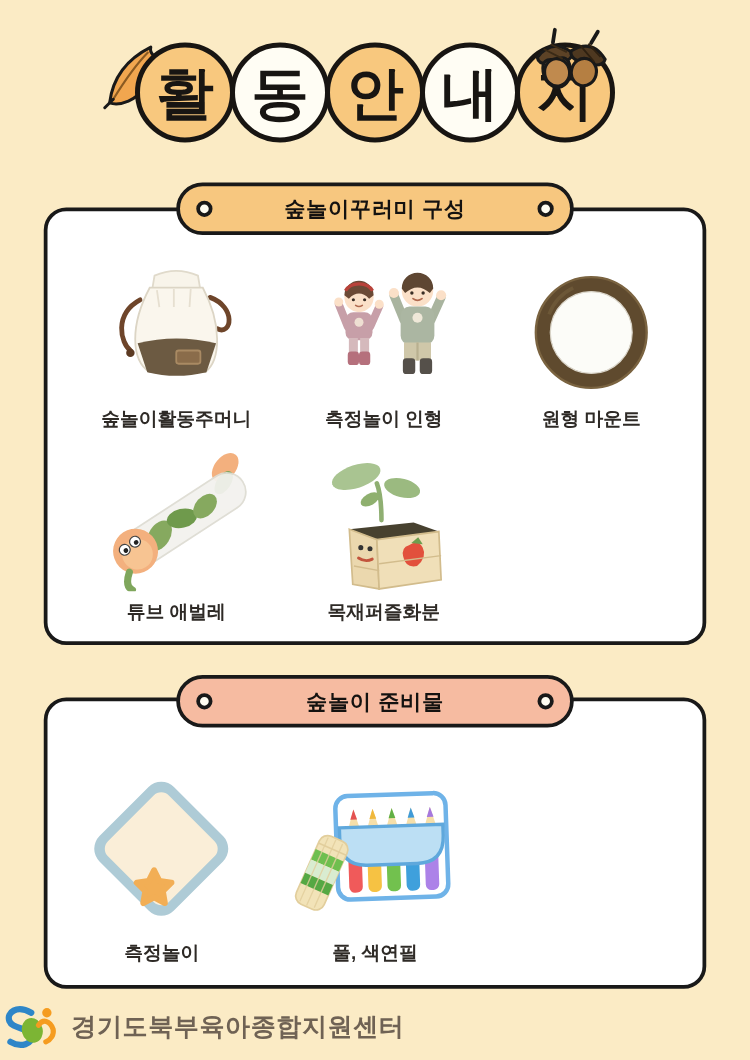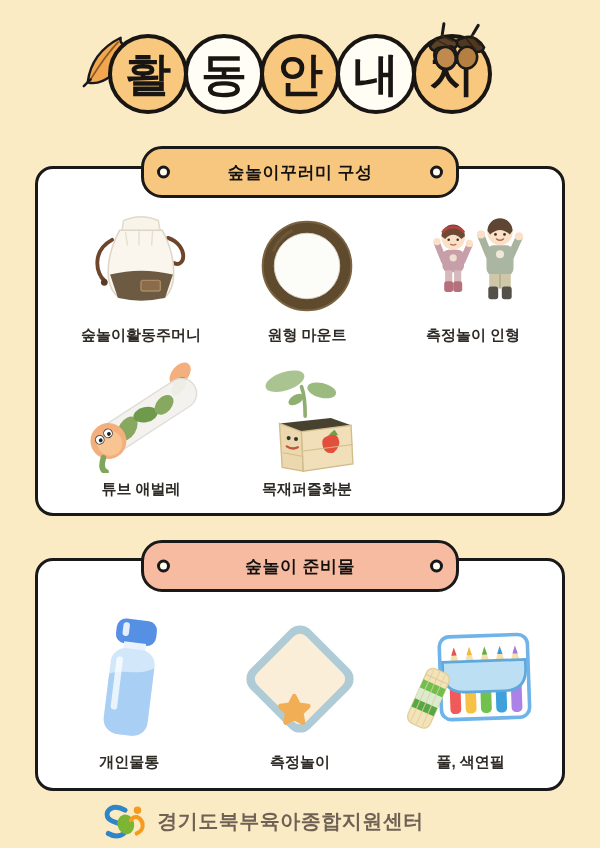--- a/index.html
+++ b/index.html
@@ -15,40 +15,40 @@
   .tcircle.cream  { background:#FFFDF4; }
   .tcircle span { font-size:46px; font-weight:bold; color:#181512; line-height:1; }
   .title-leaf { position:absolute; left:78px; top:4px; width:62px; height:62px; z-index:0; }
   .title-acorn { position:absolute; left:418px; top:-14px; width:80px; height:72px; z-index:5; }
   .tcircle { z-index:1; }
 
   
   .sec-box { position:absolute; left:35px; width:530px; background:#FFFFFF; border:3px solid #191919; border-radius:18px; }
   .box1 { top:166px; height:350px; }
   .box2 { top:558px; height:233px; }
-  .pill { position:absolute; left:50%; transform:translateX(-50%); width:318px; height:52px;
+  .pill { position:absolute; left:50%; transform:translateX(-50%); width:318px; height:42px;
           border:3px solid #191919; border-radius:21px; z-index:3;
           display:flex; align-items:center; justify-content:center; }
   .pill1 { top:146px; background:#F7C77F; }
   .pill2 { top:540px; background:#F6BBA1; }
   .pill .pill-label { font-size:17px; font-weight:bold; color:#141210; letter-spacing:.5px; }
   .rivet { position:absolute; top:50%; transform:translateY(-50%); width:13px; height:13px;
            background:#FFFDF2; border:3px solid #191919; border-radius:50%; }
   .rivet.left { left:13px; } .rivet.right { right:13px; }
 
   
   .grid { position:absolute; left:0; top:0; width:100%; height:100%; display:grid; }
   .grid1 { grid-template-columns:repeat(3,1fr); grid-template-rows:1fr 1fr; padding:28px 6px 8px 20px; }
   .grid2 { grid-template-columns:repeat(3,1fr); padding:24px 6px 10px 6px; }
   .cell { display:flex; flex-direction:column; align-items:center; justify-content:flex-end; padding-bottom:6px; }
   .item-label { font-size:15px; font-weight:600; color:#2e2a26; margin-top:7px; white-space:nowrap; }
 
   
   .footer { position:absolute; top:798px; left:0; width:524px; height:46px;
-            display:flex; align-items:center; justify-content:center; gap:7px; }
+            display:flex; align-items:center; gap:7px; }
   .footer .org { font-size:20px; font-weight:600; color:#6F6254; letter-spacing:.5px; }
 </style>
 </head>
 <body>
 
 <div class="page">
 
   <div class="title-row">
     <svg class="title-leaf" viewBox="0 0 64 64">
       <path d="M10,54 C12,38 20,20 44,8 C42,16 51,13 46,22 C55,21 51,30 44,32 C53,34 47,42 38,42 C33,51 19,57 10,54 Z" fill="#F1A64F" stroke="#191919" stroke-width="2.5" stroke-linejoin="round"></path>
@@ -103,30 +103,20 @@
           <path d="M30,34 C8,46 14,70 22,76" fill="none" stroke="#6E452A" stroke-width="4" stroke-linecap="round"></path>
           <path d="M88,32 C110,40 106,64 94,58" fill="none" stroke="#6E452A" stroke-width="4" stroke-linecap="round"></path>
           <circle cx="22" cy="78" r="3.5" fill="#5C3A22"></circle>
           <path d="M42,14 Q60,6 78,14 L80,26 L40,26 Z" fill="#F8F4EA" stroke="#E0DACB" stroke-width="1.5"></path>
           <path d="M38,24 L82,24 C98,54 97,84 84,94 L38,94 C22,84 22,54 38,24 Z" fill="#FAF6ED" stroke="#DCD5C5" stroke-width="1.5"></path>
           <path d="M44,26 L46,40 M58,25 L58,40 M72,25 L71,40" stroke="#E6DFD0" stroke-width="1.5"></path>
           <path d="M28,70 Q60,62 93,70 L85,94 Q60,100 36,94 Z" fill="#6C5A42"></path>
           <rect x="60" y="76" width="20" height="11" rx="2" fill="#8A6C4A" stroke="#A98A63" stroke-width="1.5"></rect>
         </svg>
         <div class="item-label">숲놀이활동주머니</div>
-      </div>
-
-      <div class="cell">
-        <svg width="106" height="106" viewBox="0 0 110 110">
-          <circle cx="55" cy="55" r="46" fill="#5F4A2E"></circle>
-          <circle cx="55" cy="55" r="46" fill="none" stroke="#7A6340" stroke-width="2"></circle>
-          <circle cx="55" cy="55" r="34" fill="#FCFCF8" stroke="#D9D4C8" stroke-width="1"></circle>
-          <path d="M20,40 A40,40 0 0 1 40,18" fill="none" stroke="#7A6340" stroke-width="3" opacity=".5"></path>
-        </svg>
-        <div class="item-label">원형 마운트</div>
       </div>
 
       <div class="cell">
         <svg width="126" height="108" viewBox="0 0 140 120">
 
           <path d="M38,56 L30,36" stroke="#C79FA8" stroke-width="7" stroke-linecap="round"></path>
           <path d="M58,56 L66,38" stroke="#C79FA8" stroke-width="7" stroke-linecap="round"></path>
           <circle cx="30" cy="34" r="4" fill="#FBE0C8"></circle>
             <circle cx="66" cy="36" r="4" fill="#FBE0C8"></circle>
           <circle cx="48" cy="30" r="13" fill="#FBE0C8"></circle>
@@ -155,20 +145,30 @@
           <circle cx="100" cy="48" r="4.5" fill="#EFE8D8"></circle>
           <rect x="88" y="70" width="24" height="16" fill="#CFC7A9"></rect>
           <path d="M100,70 L100,86" stroke="#B9B090" stroke-width="2"></path>
           <rect x="87" y="84" width="11" height="14" rx="3" fill="#55504A"></rect>
           <rect x="102" y="84" width="11" height="14" rx="3" fill="#55504A"></rect>
         </svg>
         <div class="item-label">측정놀이 인형</div>
       </div>
 
       <div class="cell">
+        <svg width="106" height="106" viewBox="0 0 110 110">
+          <circle cx="55" cy="55" r="46" fill="#5F4A2E"></circle>
+          <circle cx="55" cy="55" r="46" fill="none" stroke="#7A6340" stroke-width="2"></circle>
+          <circle cx="55" cy="55" r="34" fill="#FCFCF8" stroke="#D9D4C8" stroke-width="1"></circle>
+          <path d="M20,40 A40,40 0 0 1 40,18" fill="none" stroke="#7A6340" stroke-width="3" opacity=".5"></path>
+        </svg>
+        <div class="item-label">원형 마운트</div>
+      </div>
+
+      <div class="cell">
         <svg width="142" height="112" viewBox="0 0 150 118">
           <g transform="rotate(-33 75 62)">
             <ellipse cx="136" cy="44" rx="14" ry="9" fill="#F3B07E" transform="rotate(-18 136 44)"></ellipse>
             <ellipse cx="128" cy="54" rx="11" ry="6" fill="#7FA65C" transform="rotate(-24 128 54)"></ellipse>
             <rect x="26" y="46" width="116" height="32" rx="16" fill="#F3F2EE" stroke="#DEDCD3" stroke-width="1.5" opacity=".94"></rect>
             <ellipse cx="58" cy="62" rx="14" ry="9" fill="#86A95F" transform="rotate(-25 58 62)"></ellipse>
             <ellipse cx="82" cy="60" rx="13" ry="8" fill="#6F9A4C" transform="rotate(20 82 60)"></ellipse>
             <ellipse cx="104" cy="62" rx="12" ry="8" fill="#86A95F" transform="rotate(-15 104 62)"></ellipse>
             <circle cx="34" cy="62" r="19" fill="#F3B07E"></circle>
             <circle cx="34" cy="65" r="13" fill="#F7C492"></circle>
@@ -207,33 +207,20 @@
 
   <div class="pill pill2">
     <span class="rivet left"></span>
     <span class="pill-label">숲놀이 준비물</span>
     <span class="rivet right"></span>
   </div>
 
   <div class="sec-box box2">
     <div class="grid grid2">
 
-      <div class="cell">
-        <svg width="104" height="136" viewBox="0 0 110 148">
-          <g transform="rotate(7 55 74)">
-            <rect x="35" y="10" width="44" height="27" rx="10" fill="#5590E5"></rect>
-            <rect x="42" y="14" width="7" height="15" rx="3.5" fill="#FFFFFF" opacity=".85"></rect>
-            <rect x="45" y="35" width="24" height="9" fill="#EAF3FC"></rect>
-            <rect x="33" y="42" width="48" height="94" rx="16" fill="#D3E7FA"></rect>
-            <path d="M33,72 C46,64 64,72 81,60 L81,120 A16,16 0 0 1 65,136 L49,136 A16,16 0 0 1 33,120 Z" fill="#A9D0F4"></path>
-            <rect x="39" y="52" width="7" height="58" rx="3.5" fill="#FFFFFF" opacity=".75"></rect>
-          </g>
-        </svg>
-        <div class="item-label">개인물통</div>
-      </div>
 
       <div class="cell">
         <svg width="134" height="134" viewBox="0 0 140 140">
           <g transform="rotate(45 70 70)">
             <rect x="26" y="26" width="88" height="88" rx="15" fill="#AECBD6"></rect>
             <rect x="34" y="34" width="72" height="72" rx="9" fill="#FAEED8"></rect>
           </g>
           <path d="M64,88 l4.5,9 10,1.4 -7.2,7 1.7,10 -9,-4.7 -9,4.7 1.7,-10 -7.2,-7 10,-1.4 Z" fill="#F2AE55" stroke="#F2AE55" stroke-width="5" stroke-linejoin="round"></path>
         </svg>
         <div class="item-label">측정놀이</div>

